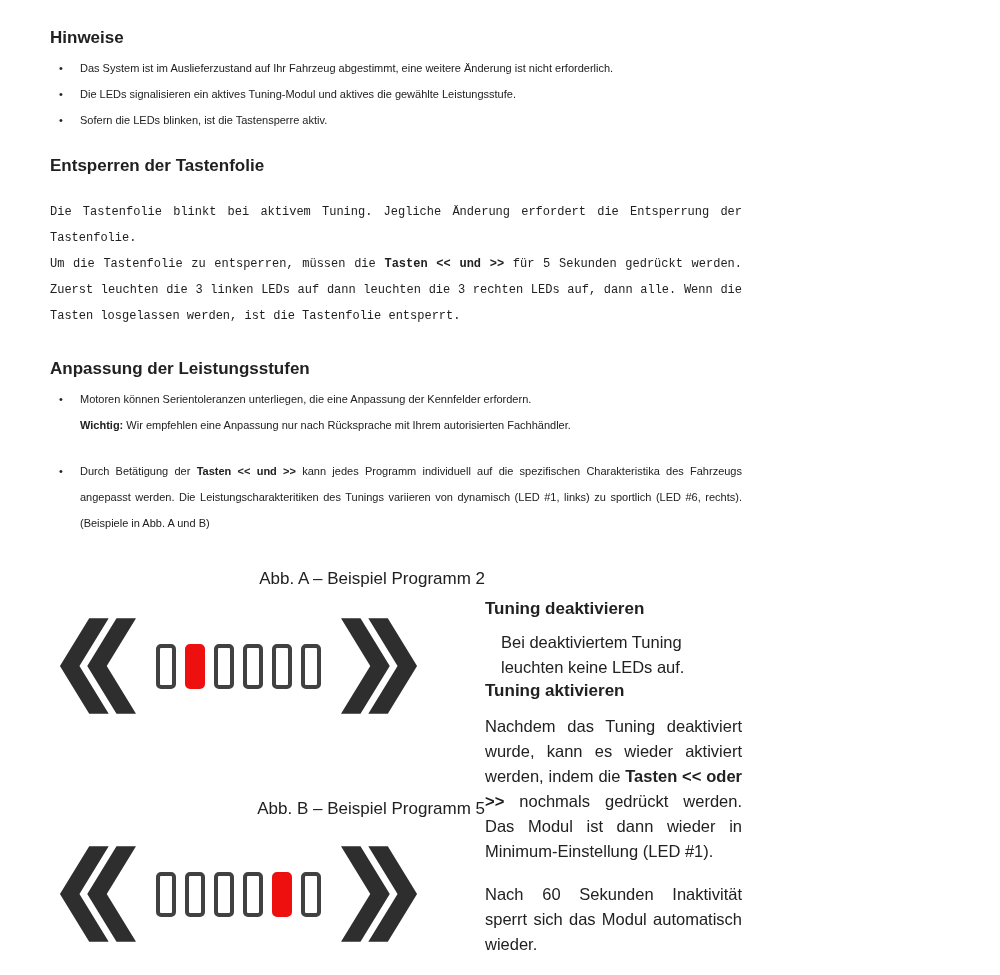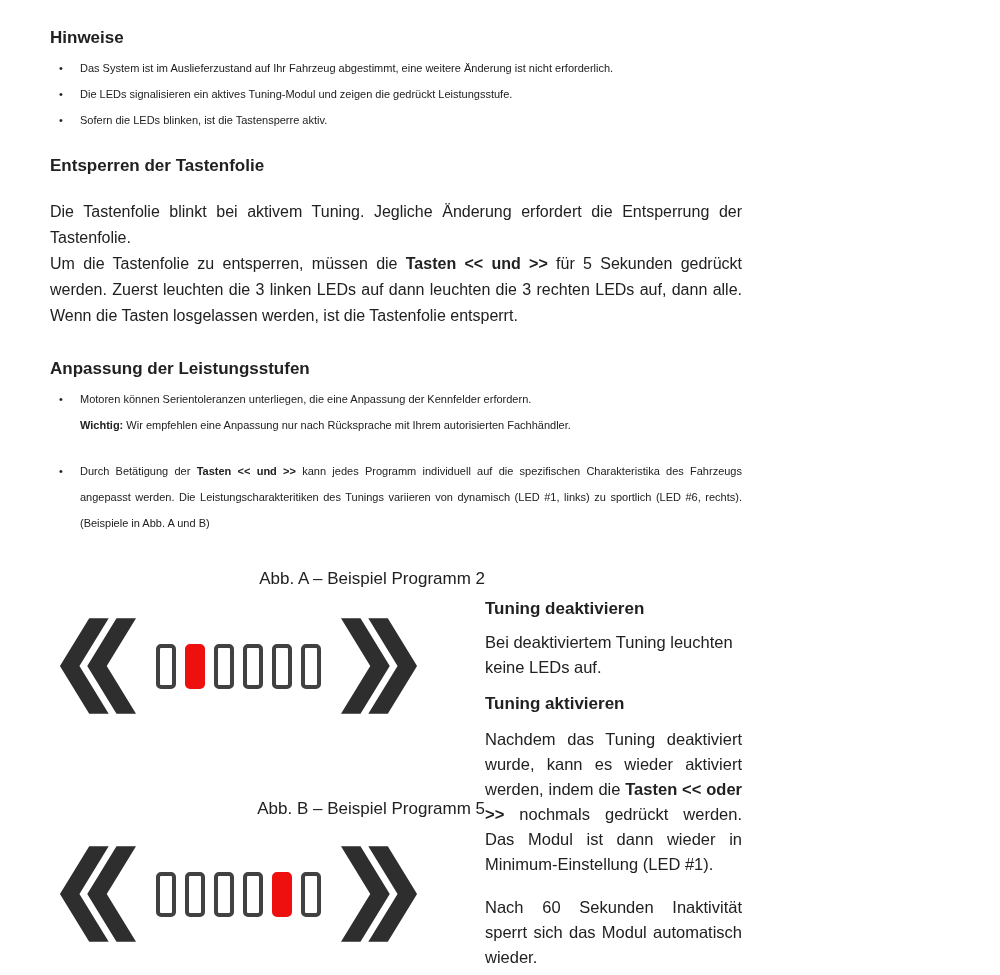--- a/index.html
+++ b/index.html
@@ -11,21 +11,21 @@
     color: var(--text, #212121);
     font-family: "Liberation Sans", "DejaVu Sans", sans-serif;
     padding: 27px 50px 20px 50px;
     overflow: hidden;
   }
   .h {
     font-size: 17px;
     font-weight: bold;
     line-height: 22px;
   }
-  .body-text { font-size: 16px; line-height: 26px; }
+  .body-text { font-size: 12px; line-height: 26px; font-family: Liberation Mono, monospace; }
   .just { text-align: justify; }
 
   ul.bullets { list-style: none; margin-top: 6px; }
   ul.bullets li {
     position: relative;
     padding-left: 30px;
     font-size: 11px;
     line-height: 26px;
   }
   ul.bullets li::before {
@@ -63,35 +63,35 @@
     background: var(--led-off-fill, #ffffff);
   }
   .led.on {
     background: var(--led-on, #ee0f0f);
     border-color: var(--led-on, #ee0f0f);
   }
 
   .col-right .h { line-height: 22px; }
   .col-right p { font-size: 16.5px; line-height: 25px; }
   .rp1 { margin-top: 13px; }
-  .rp2 { margin-top: 10px; }
-  .rh2 { margin-top: 13px; }
+  .rp2 { margin-top: 10px; margin-left: 16px; }
+  .rh2 { }
   .rp3 { margin-top: 12px; }
   .rp4 { margin-top: 18px; }
 </style>
 </head>
 <body>
 
 <div class="page">
 
   <div>
     <div class="h">Hinweise</div>
     <ul class="bullets">
       <li class="just"><span>Das System ist im Auslieferzustand auf Ihr Fahrzeug abgestimmt, eine weitere Änderung ist nicht erforderlich.</span></li>
-      <li><span>Die LEDs signalisieren ein aktives Tuning-Modul und zeigen die gedrückt Leistungsstufe.</span></li>
+      <li><span>Die LEDs signalisieren ein aktives Tuning-Modul und aktives die gewählte Leistungsstufe.</span></li>
       <li><span>Sofern die LEDs blinken, ist die Tastensperre aktiv.</span></li>
     </ul>
   </div>
 
   <div class="sec-entsperren">
     <div class="h">Entsperren der Tastenfolie</div>
     <p class="body-text just para-entsperren"><span>Die Tastenfolie blinkt bei aktivem Tuning. Jegliche Änderung erfordert die Entsperrung der Tastenfolie.</span><br><span>Um die Tastenfolie zu entsperren, müssen die </span><b>Tasten &lt;&lt; und &gt;&gt;</b><span> für 5 Sekunden gedrückt werden. Zuerst leuchten die 3 linken LEDs auf dann leuchten die 3 rechten LEDs auf, dann alle. Wenn die Tasten losgelassen werden, ist die Tastenfolie entsperrt.</span></p>
   </div>
 
   <div class="sec-anpassung">

